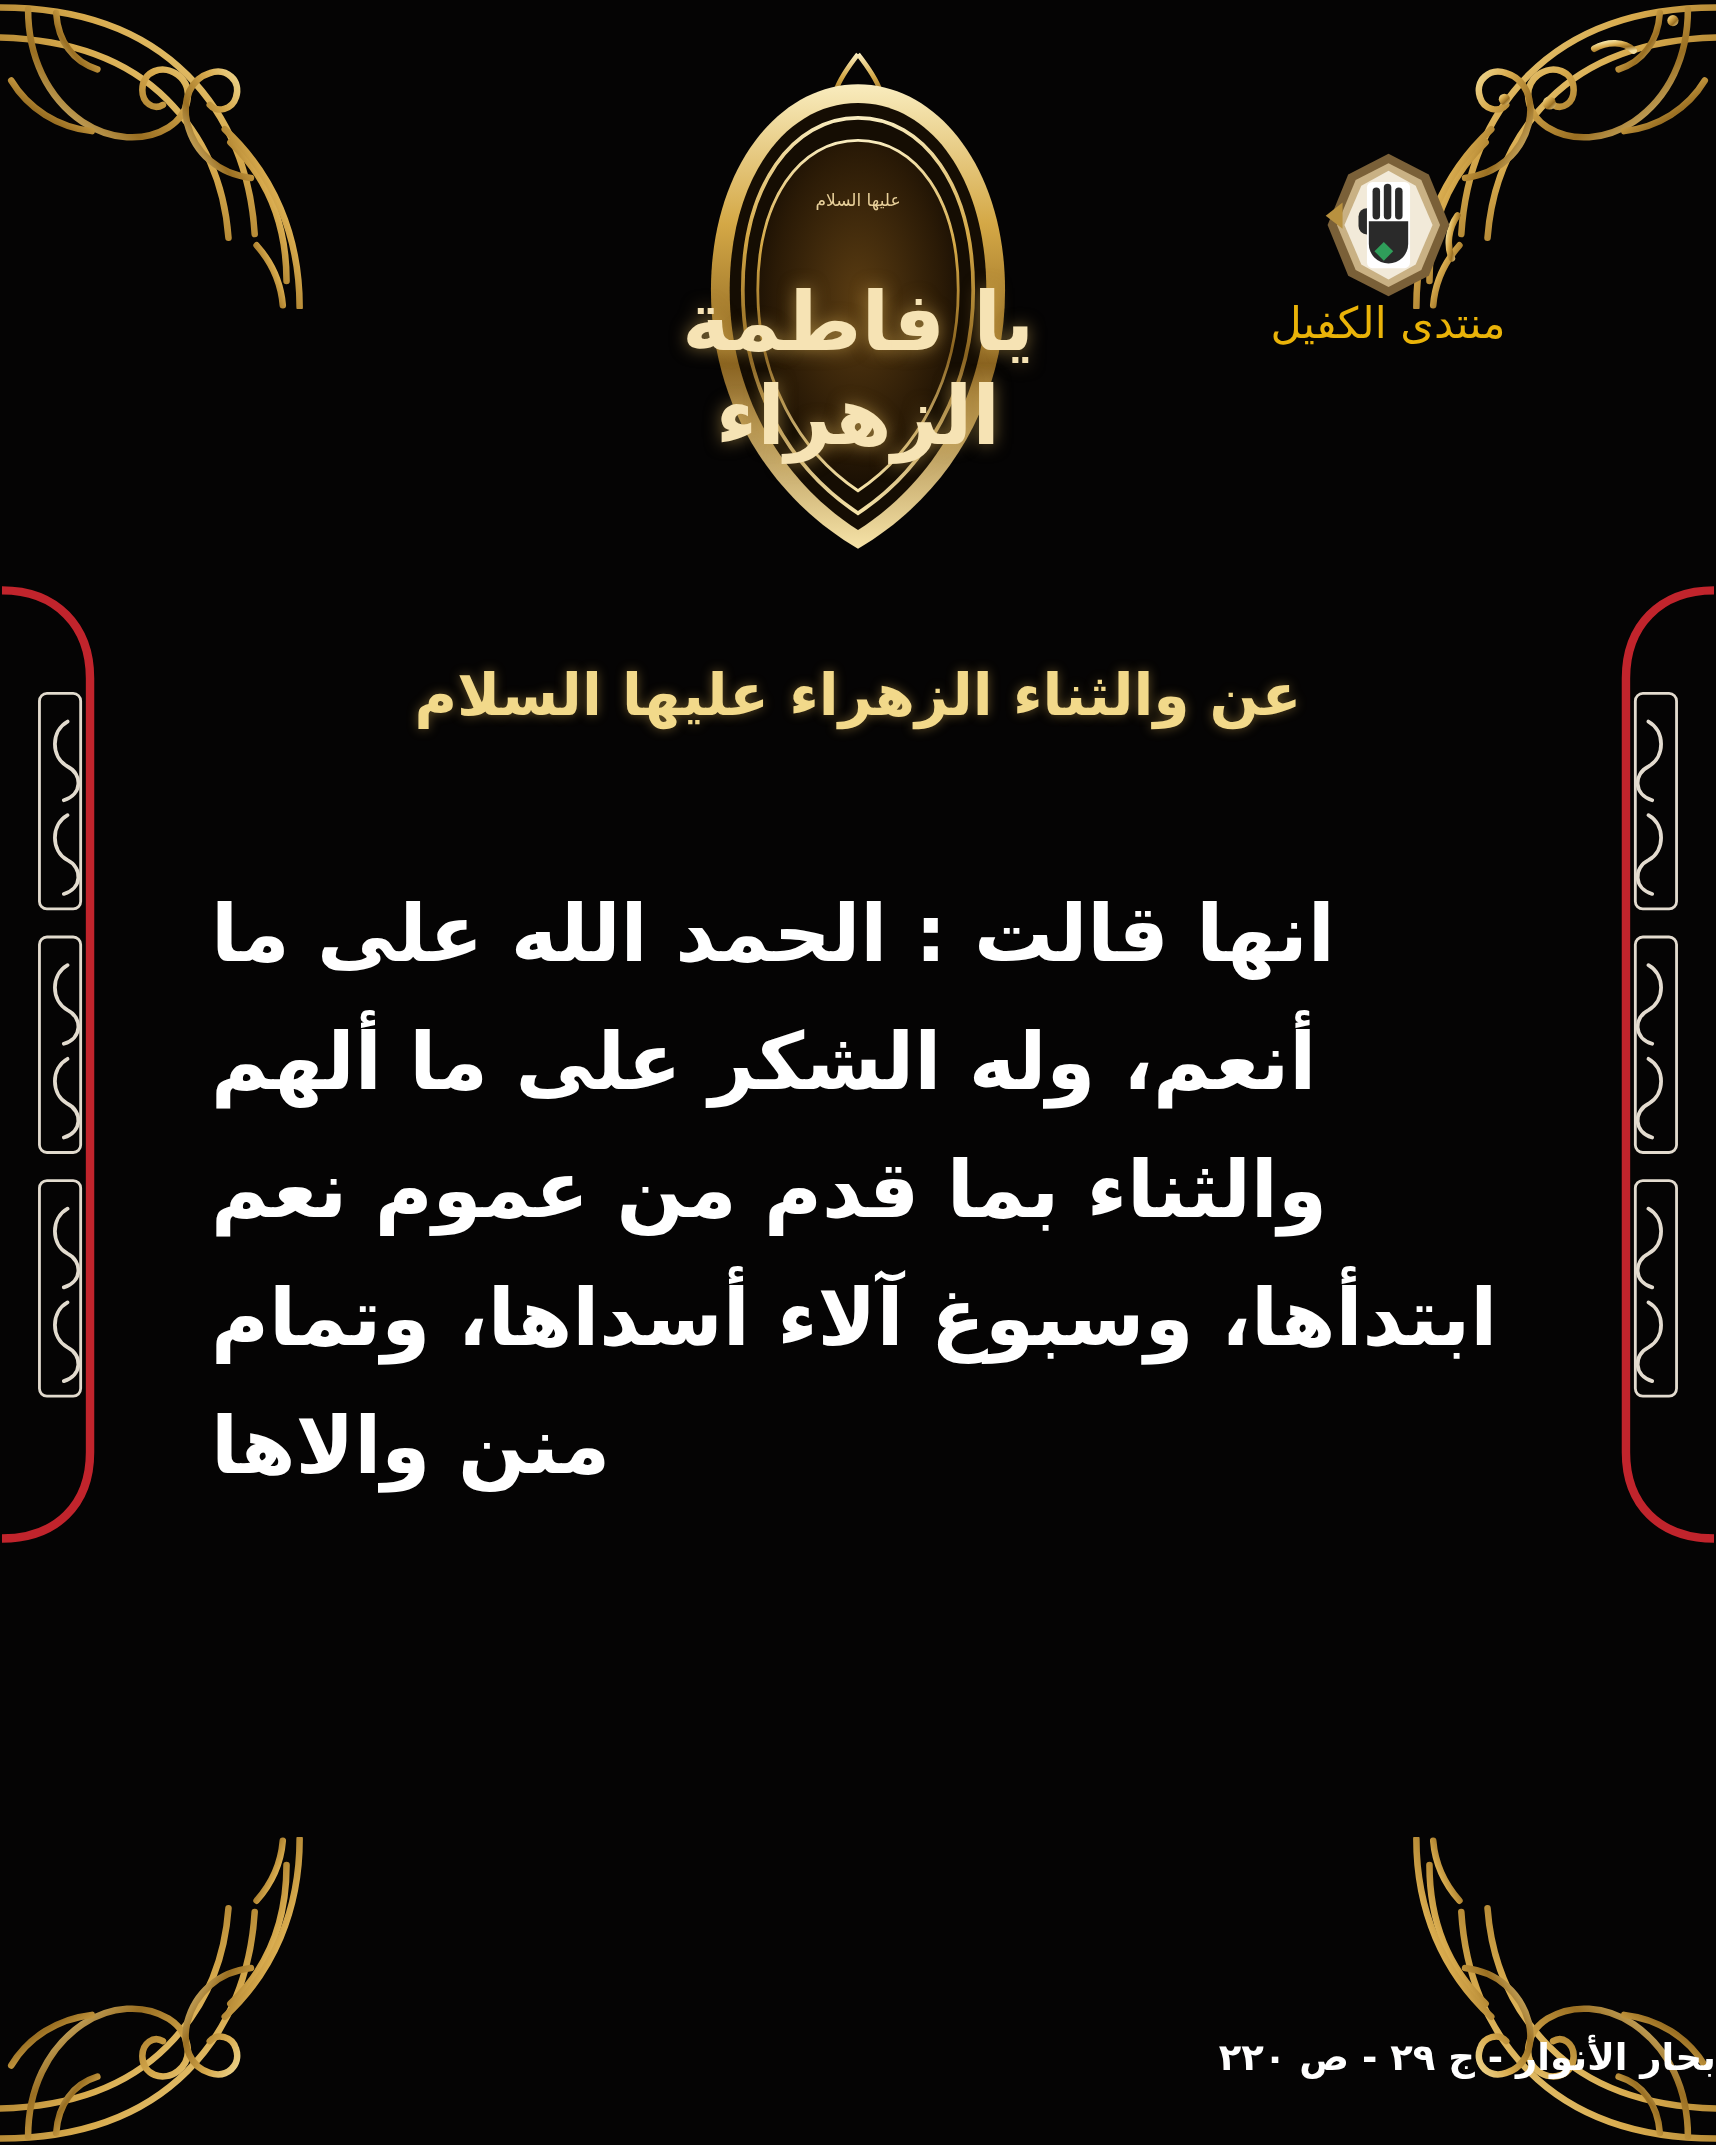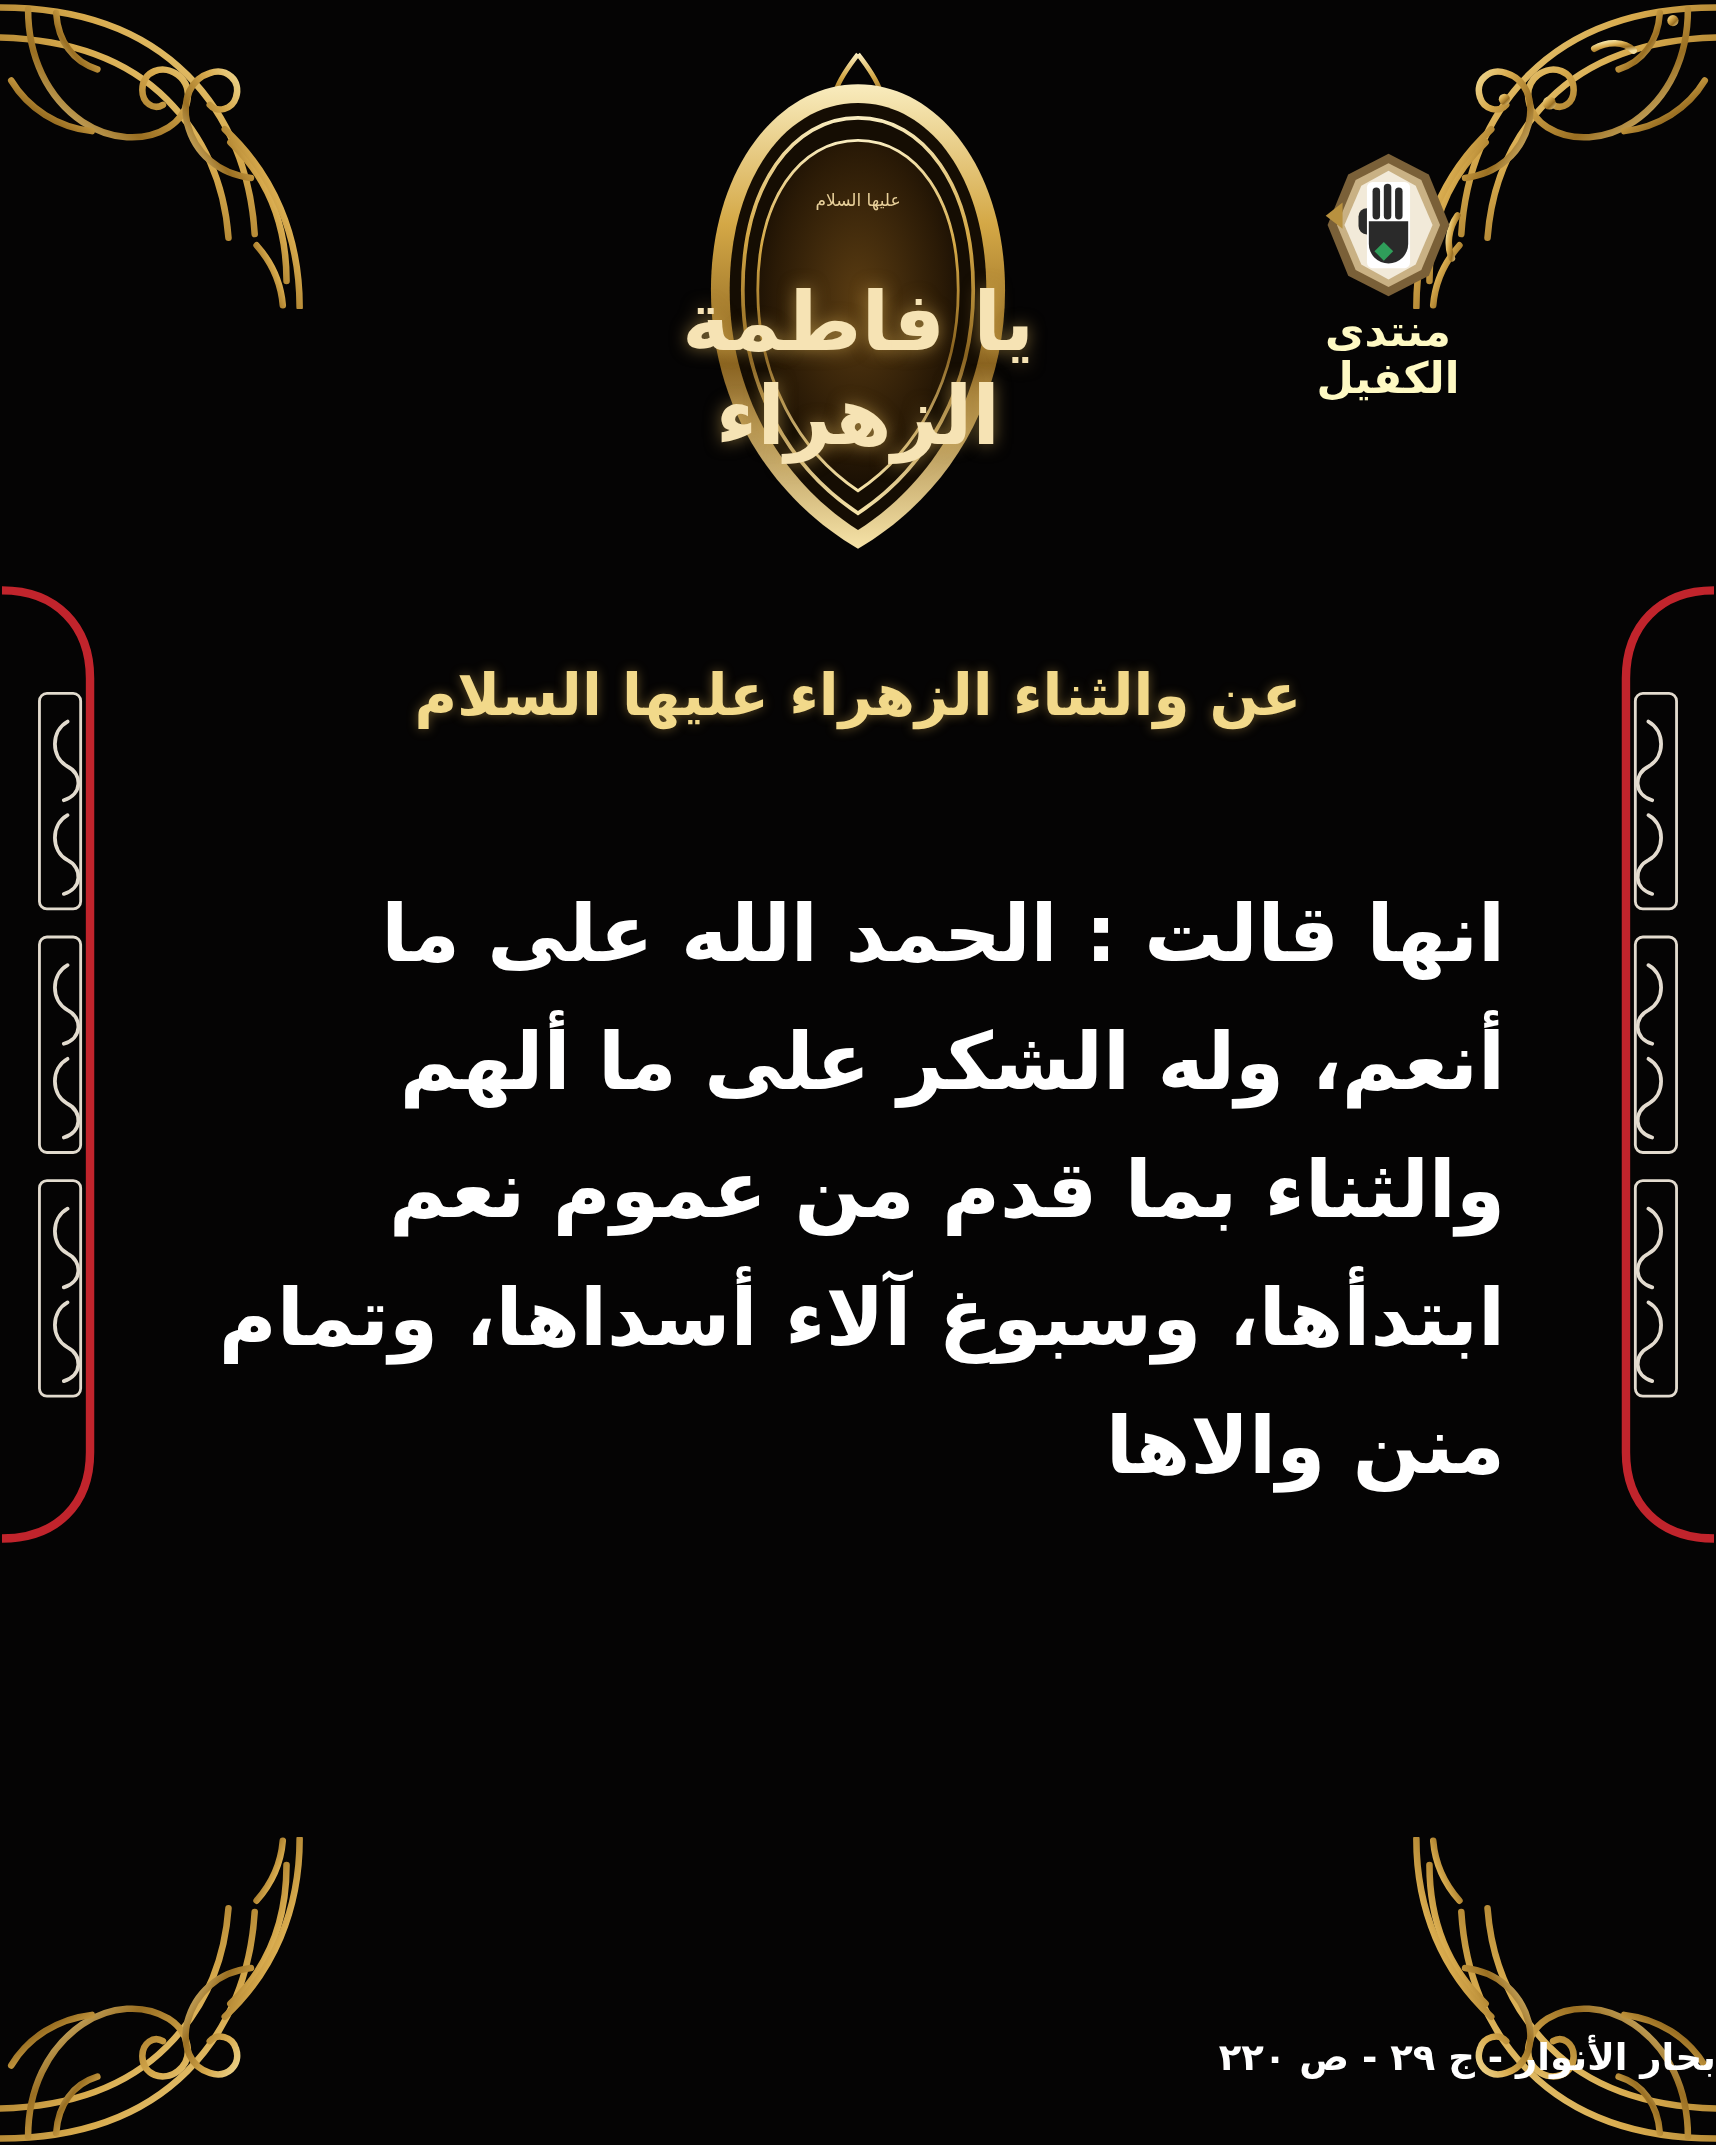--- a/index.html
+++ b/index.html
@@ -50,26 +50,26 @@
     text-align: center;
   }
   .brand-mark {
     width: 141px;
     height: 150px;
     margin: 0 auto;
     position: relative;
   }
   .brand-mark svg { width: 100%; height: 100%; display: block; }
   .brand-name {
-    margin-top: 8px;
+    margin-top: 0;
     font-size: 43px;
     line-height: 1.1;
-    color: #fef9c3;
+    color: #eab308;
     font-family: "DejaVu Sans", sans-serif;
-    font-weight: bold;
+    font-weight: normal;
     letter-spacing: -0.9px;
   }
 
   .medallion {
     position: absolute;
     top: 28px;
     left: 50%;
     transform: translateX(-50%);
     width: 403px;
     height: 562px;
@@ -124,21 +124,21 @@
     letter-spacing: 0.9px;
     direction: rtl;
     text-shadow: 0 0 11.2px rgba(210,170,80,.45);
   }
 
   .quote {
     position: absolute;
     top: 871px;
     left: 211px;
     right: 211px;
-    text-align: right;
+    text-align: left;
     direction: rtl;
     font-family: "DejaVu Sans", sans-serif;
     font-weight: bold;
     font-size: 79px;
     line-height: 1.62;
     color: #ffffff;
     white-space: pre-line;
   }
 
   .source {

